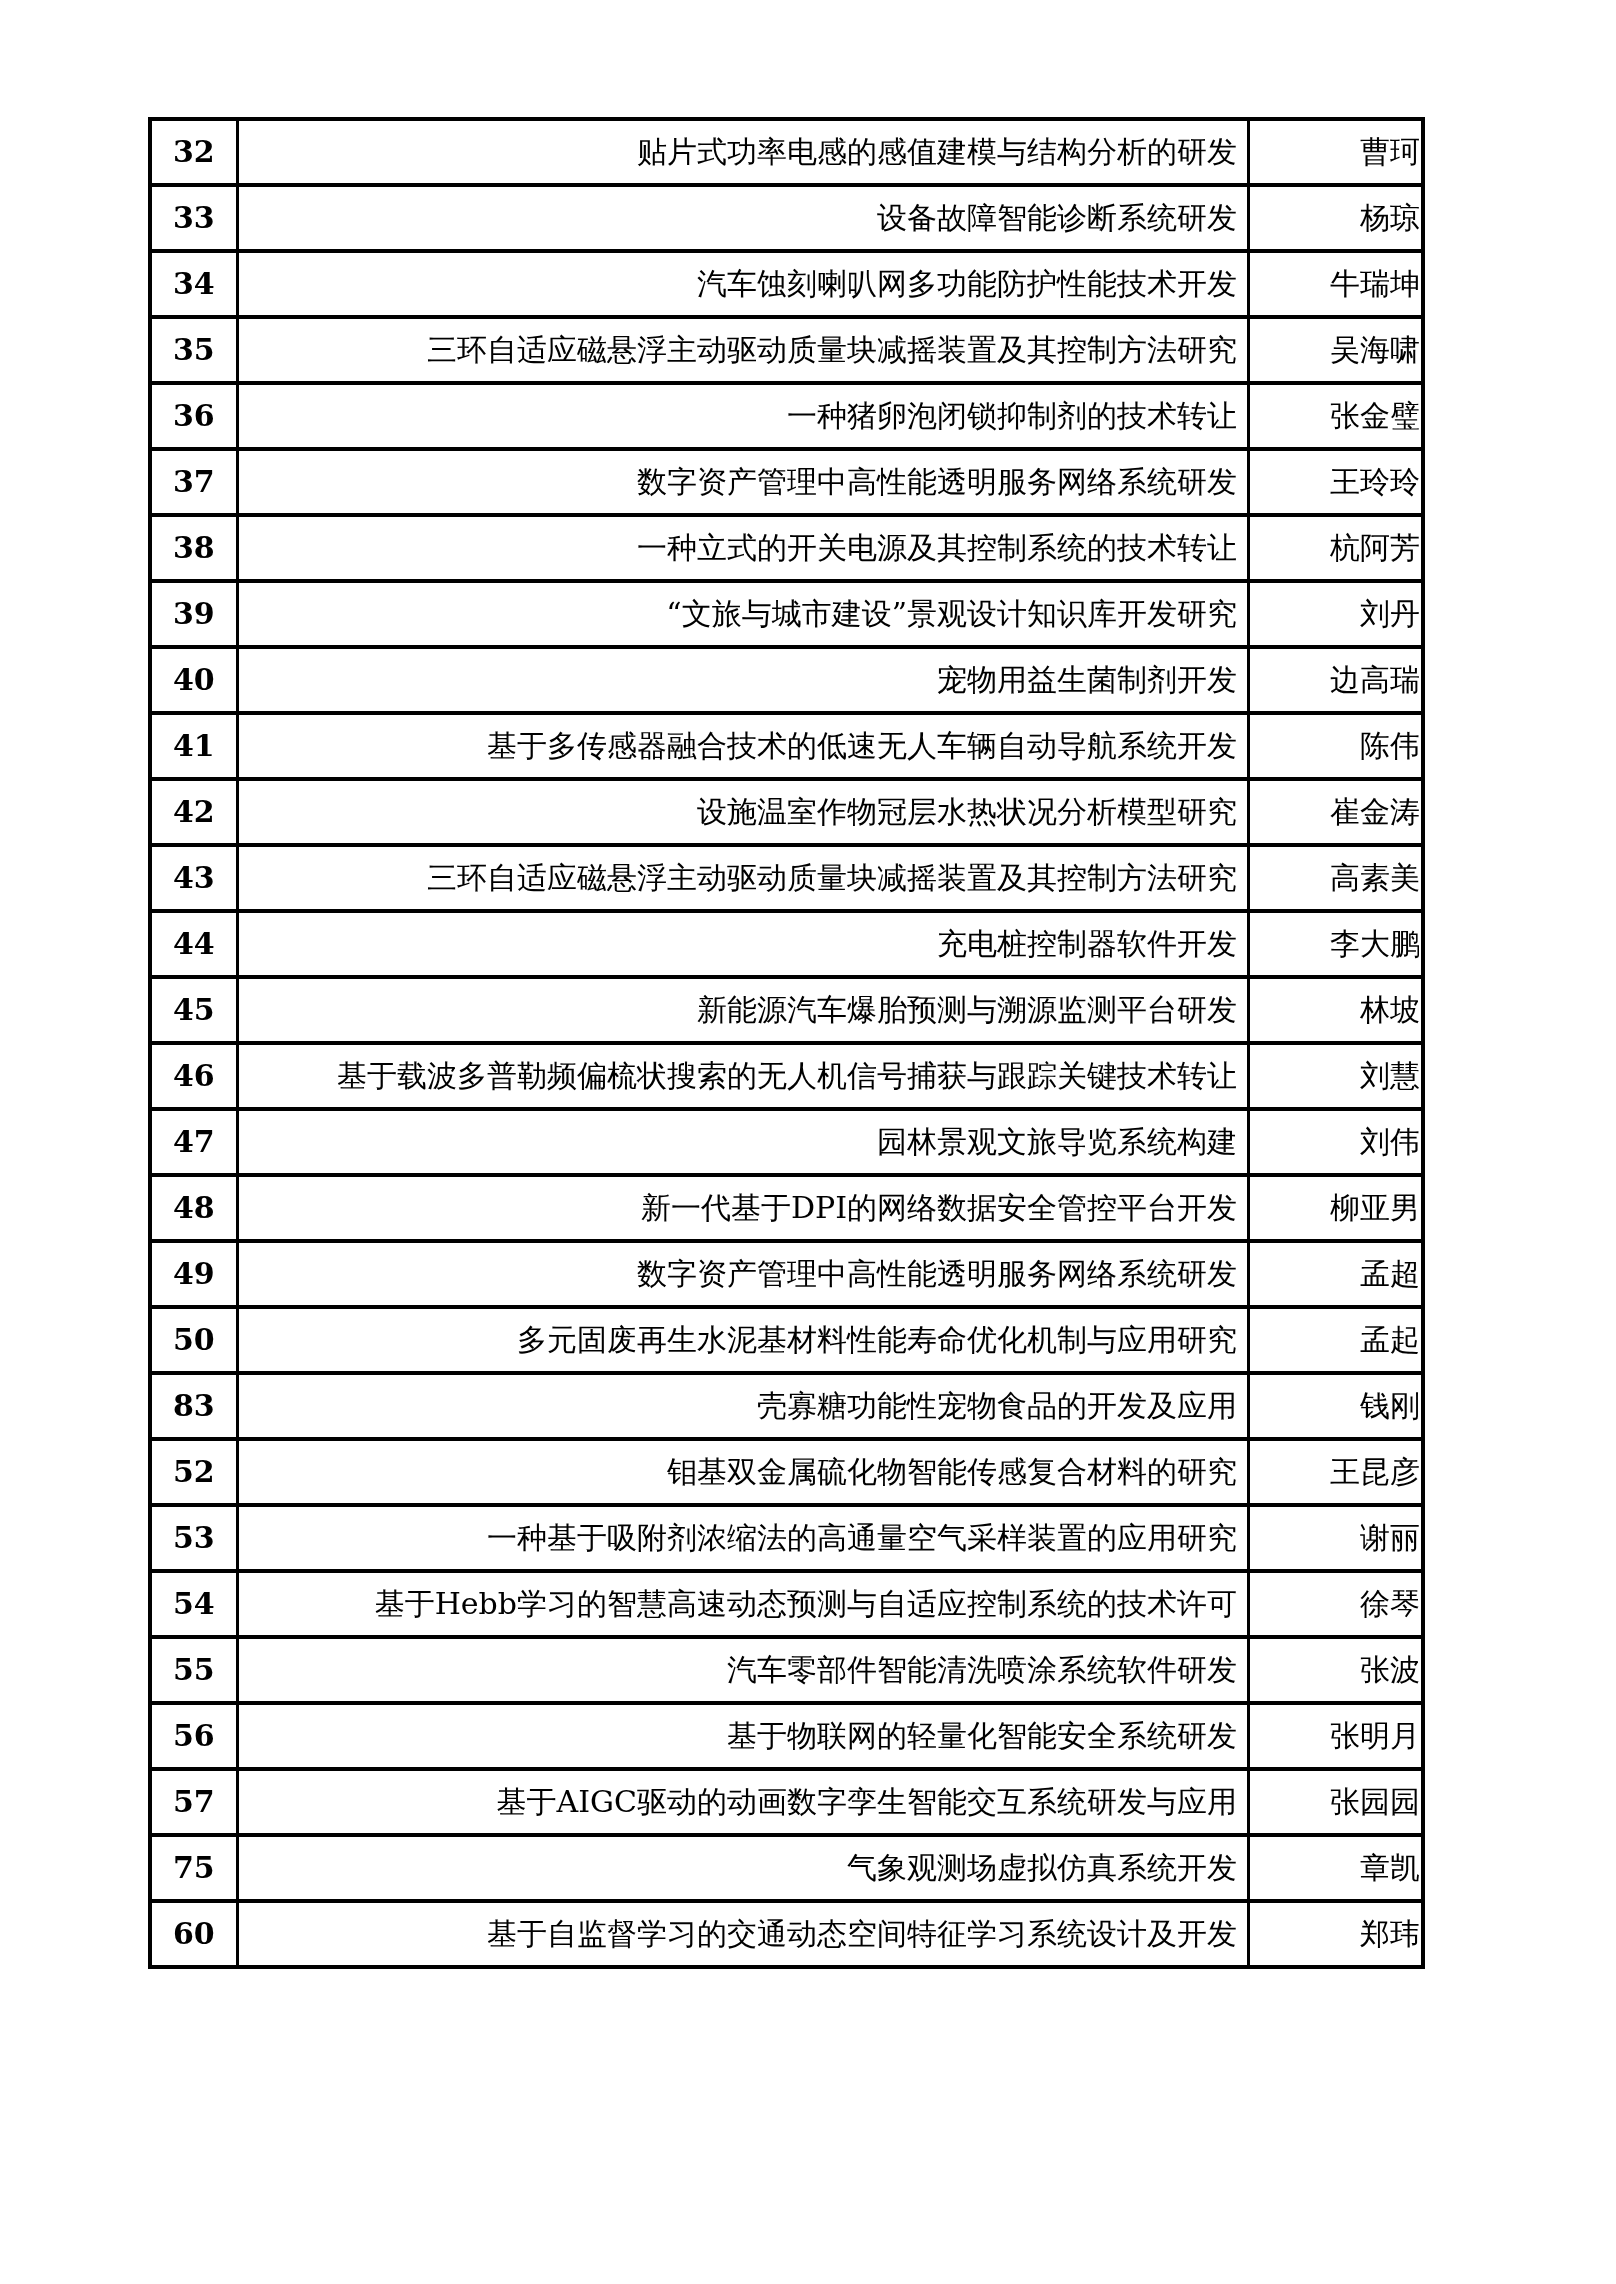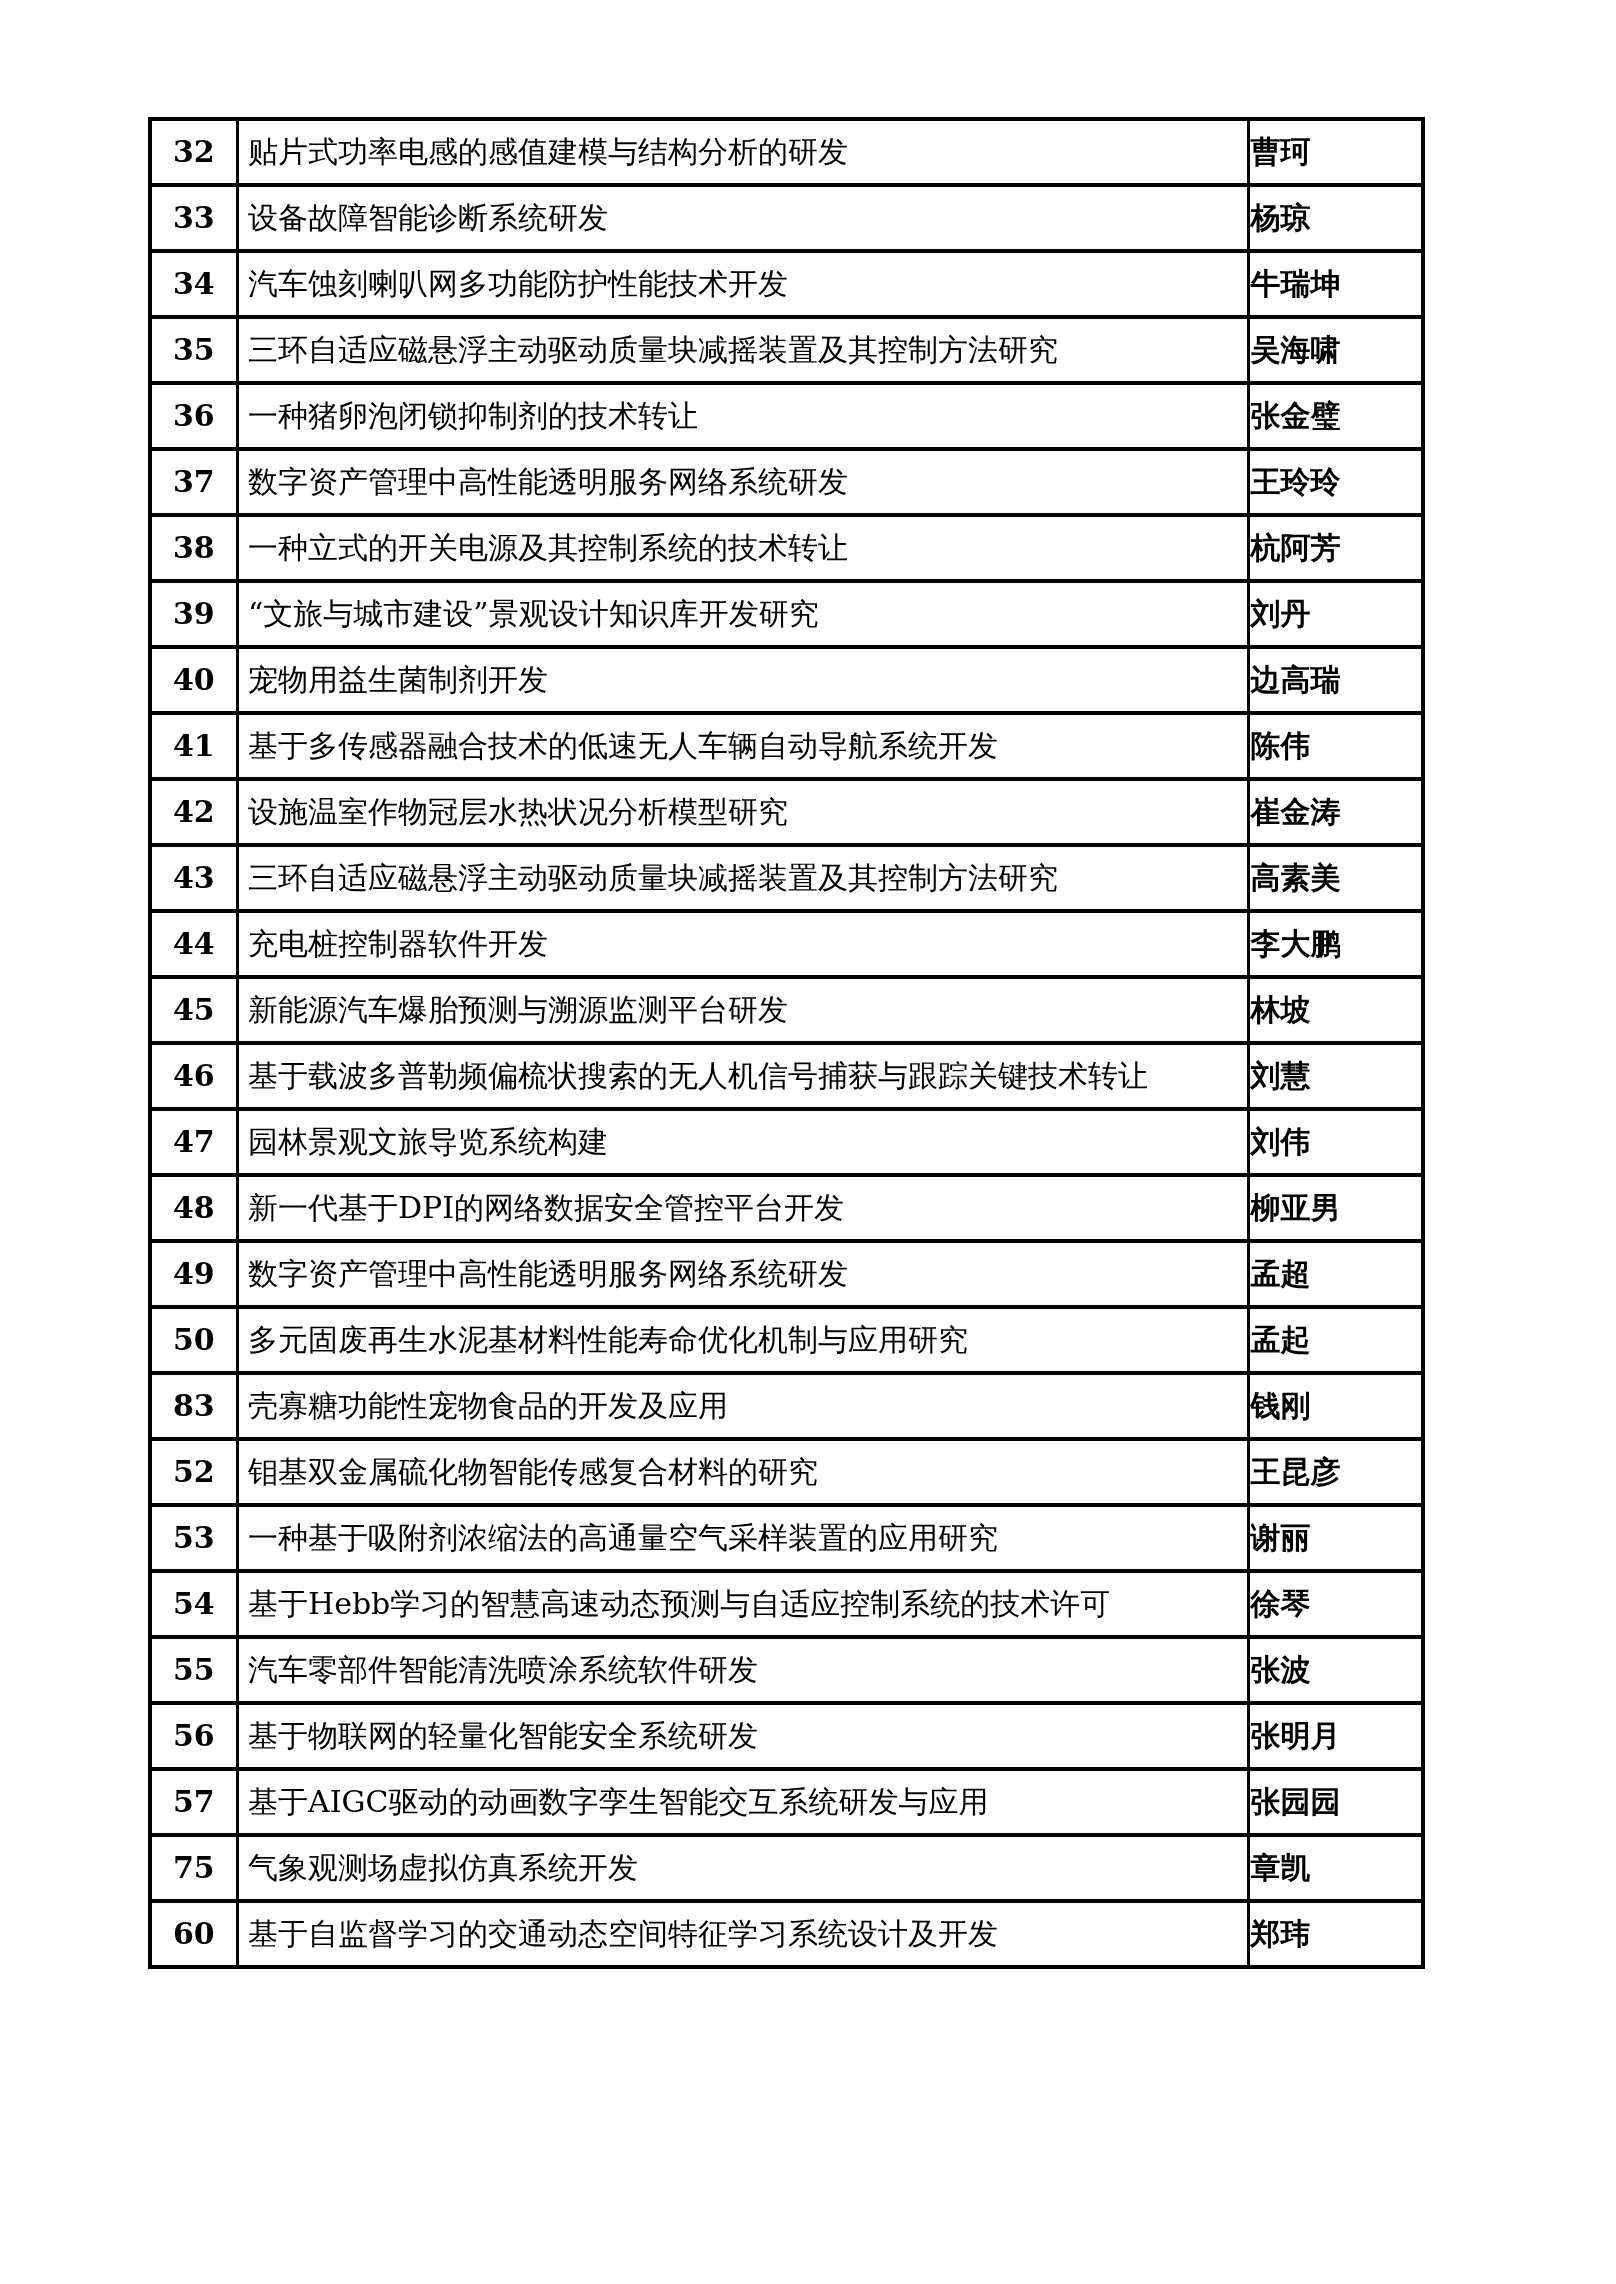--- a/index.html
+++ b/index.html
@@ -33,26 +33,25 @@
     vertical-align: middle;
     overflow: hidden;
     white-space: nowrap;
   }
   td.cell-no {
     text-align: center;
     font-family: "DejaVu Serif", "Liberation Serif", serif;
     font-weight: bold;
   }
   td.cell-title {
-    text-align: left;
+    text-align: right;
     padding: 0 9.5px;
   }
   td.cell-name {
-    text-align: left;
-    font-weight: bold;
+    text-align: right;
   }
 </style>
 </head>
 <body>
 
 <div class="page">
   <table class="projects-table">
     <colgroup>
       <col style="width:87px">
       <col style="width:1011px">

